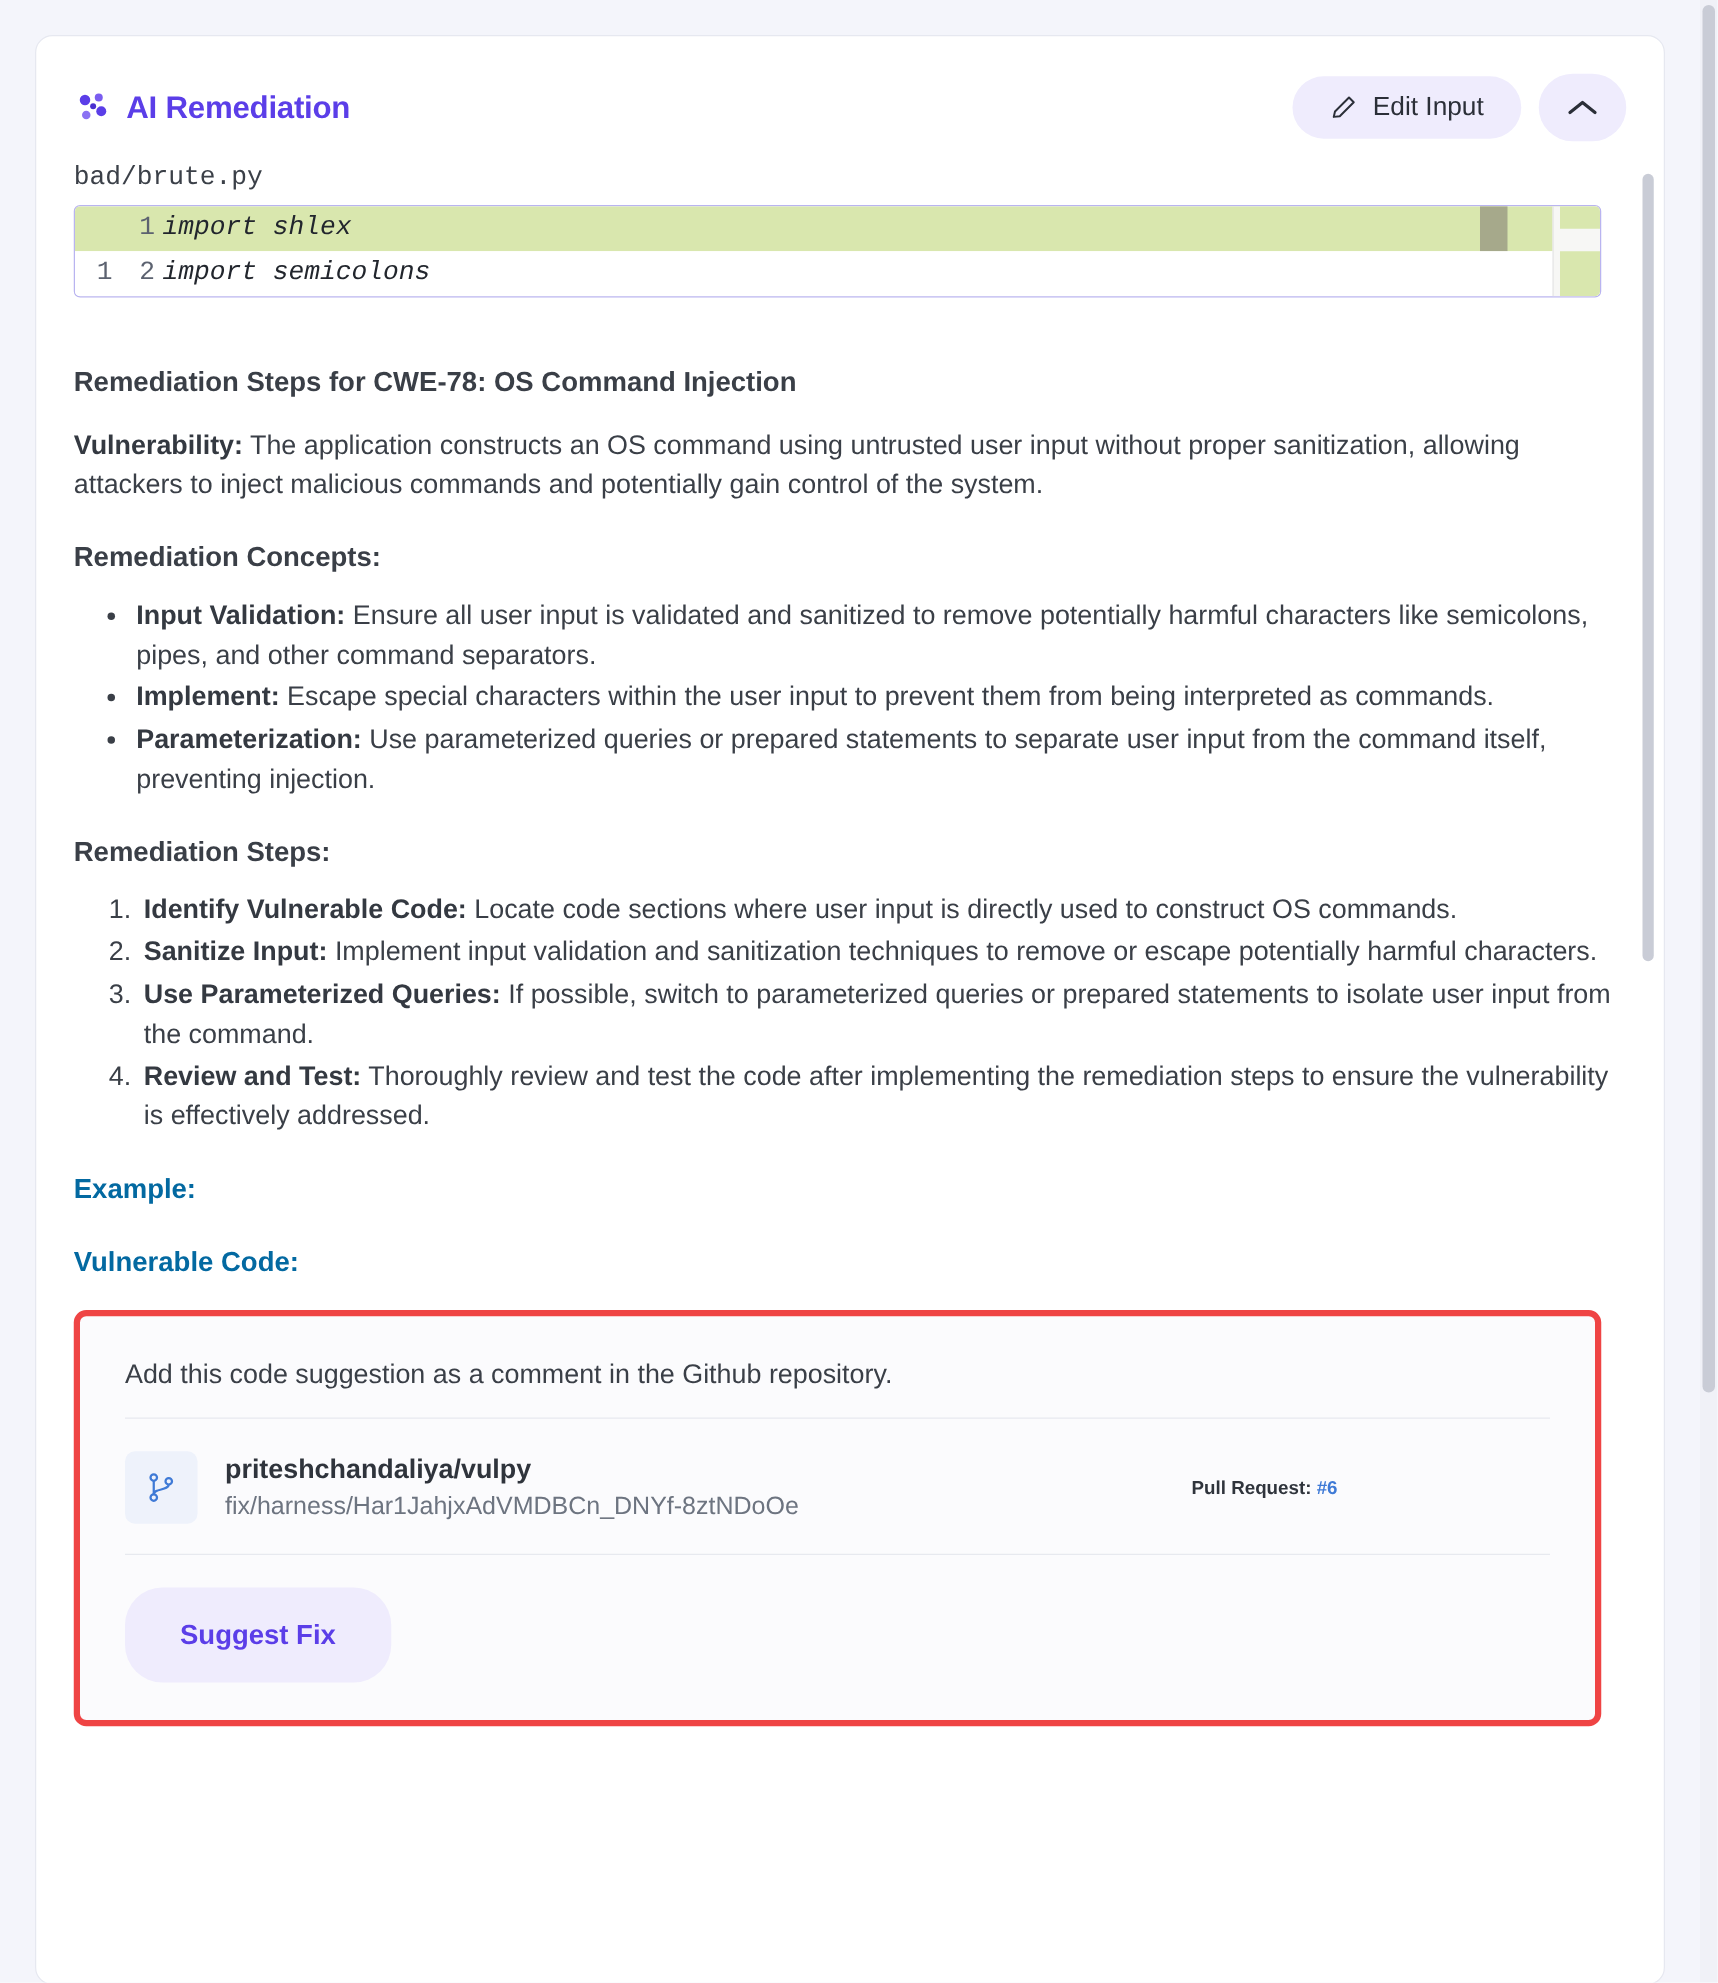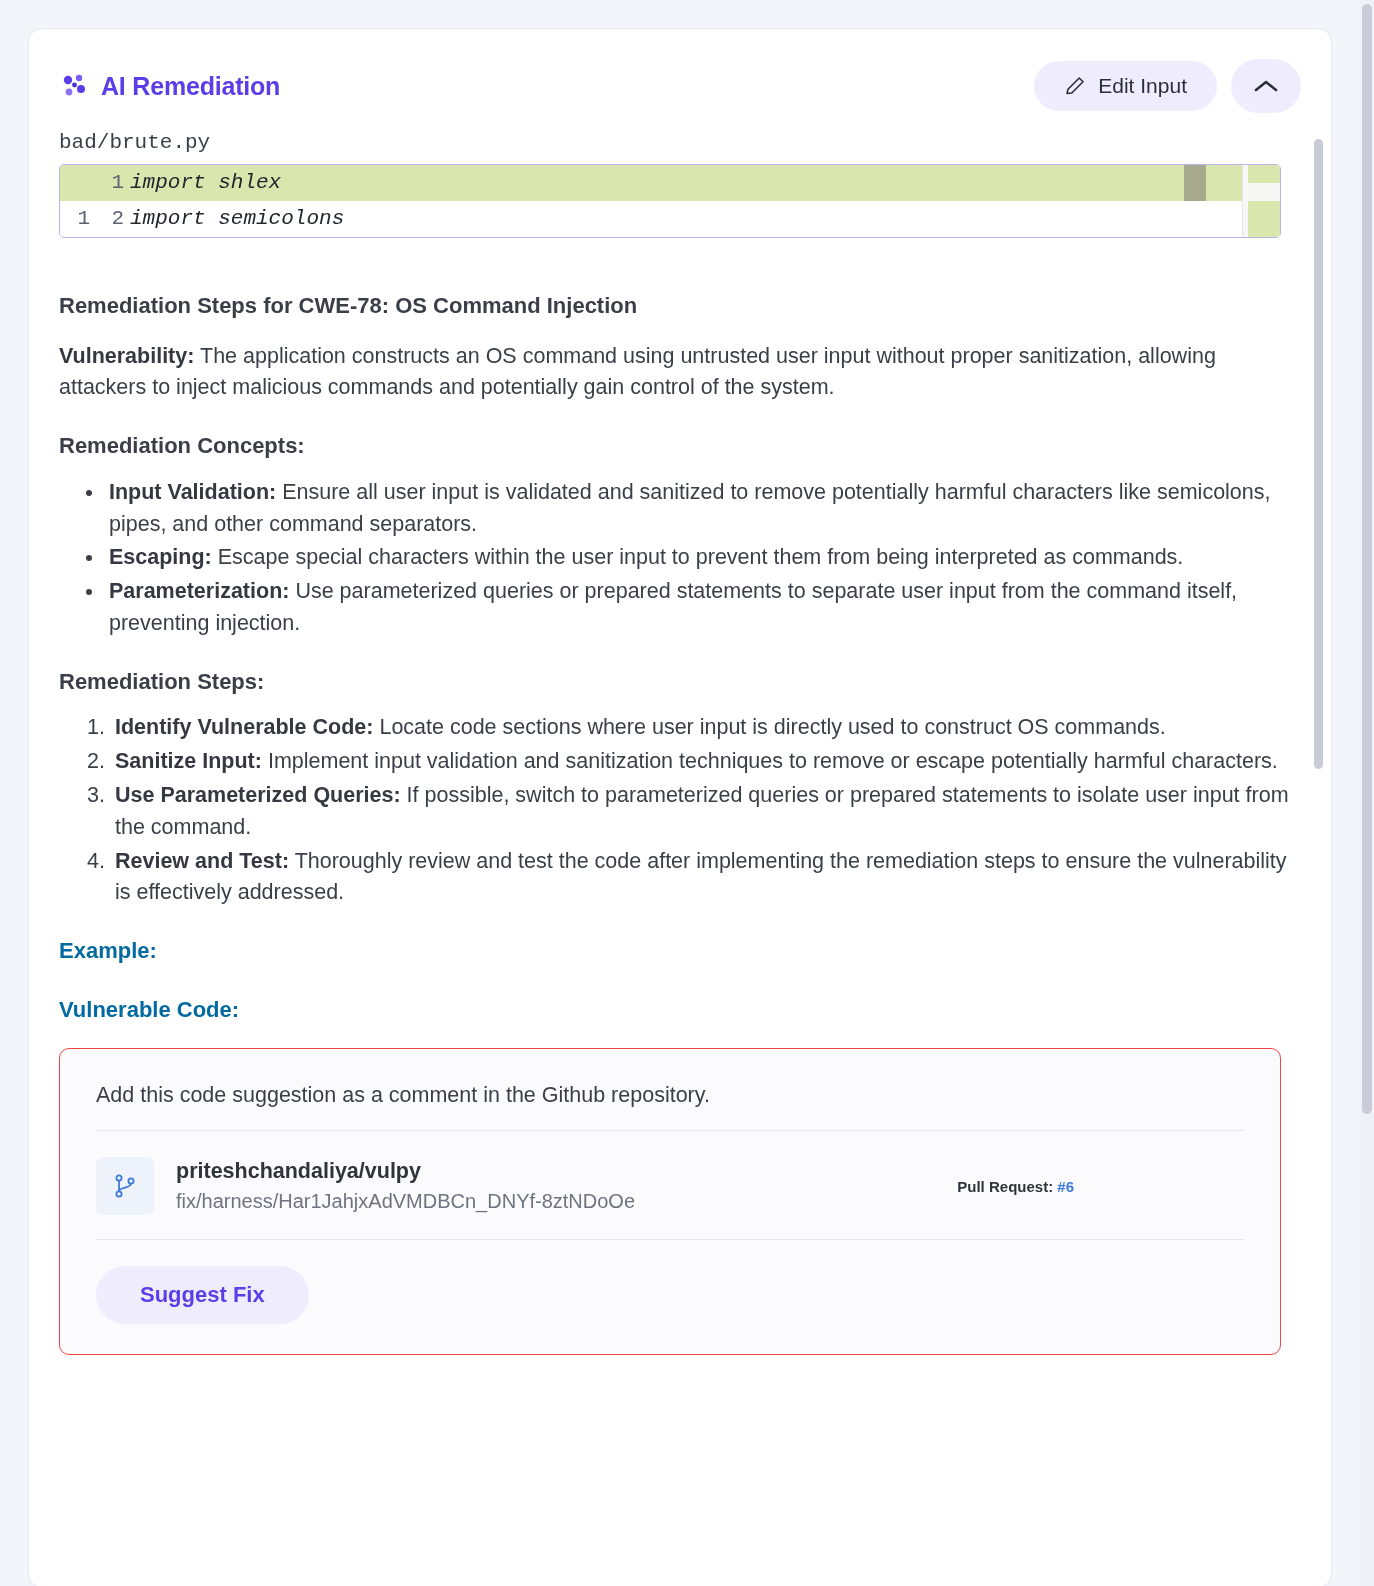--- a/index.html
+++ b/index.html
@@ -179,21 +179,21 @@
     top: 16px;
     width: 9px;
     height: 630px;
     border-radius: 5px;
     background: #c9ccd6;
   }
 
   
   .suggestion-panel {
     margin-top: 22px;
-    border: 1px solid #ef4444;
+    border: 5px solid #ef4444;
     border-radius: 10px;
     background: #fbfbfd;
     padding: 26px 36px 30px 36px;
     width: 1222px;
   }
   .suggestion-text {
     font-size: 21.5px;
     color: #3a3f47;
     padding: 8px 0 22px 0;
   }
@@ -217,21 +217,21 @@
   .repo-meta { flex: 1; }
   .repo-name { font-size: 21.5px; color: #2f343c; font-weight: 700; }
   .repo-branch { font-size: 20px; color: #6d7480; margin-top: 6px; }
   .pr-label { font-size: 15px; color: #2f343c; font-weight: bold; padding-right: 170px; }
   .pr-link { color: #3f7ad6; font-weight: bold; text-decoration: none; }
   .suggest-fix-btn {
     margin-top: 26px;
     background: #efecfd;
     border: none;
     border-radius: 30px;
-    height: 58px;
+    height: 76px;
     padding: 0 44px;
     font-size: 22px;
     font-weight: bold;
     color: #5b3ee8;
     font-family: "Liberation Sans", sans-serif;
     cursor: pointer;
   }
 
   
   .outer-scrollbar-track {
@@ -319,21 +319,21 @@
         <span>The application constructs an OS command using untrusted user input without proper sanitization, allowing attackers to inject malicious commands and potentially gain control of the system.</span>
       </p>
 
       <h3>Remediation Concepts:</h3>
       <ul>
         <li>
           <span class="lbl">Input Validation:</span>
           <span>Ensure all user input is validated and sanitized to remove potentially harmful characters like semicolons, pipes, and other command separators.</span>
         </li>
         <li>
-          <span class="lbl">Escaping:</span>
+          <span class="lbl">Implement:</span>
           <span>Escape special characters within the user input to prevent them from being interpreted as commands.</span>
         </li>
         <li>
           <span class="lbl">Parameterization:</span>
           <span>Use parameterized queries or prepared statements to separate user input from the command itself, preventing injection.</span>
         </li>
       </ul>
 
       <h3>Remediation Steps:</h3>
       <ol>

